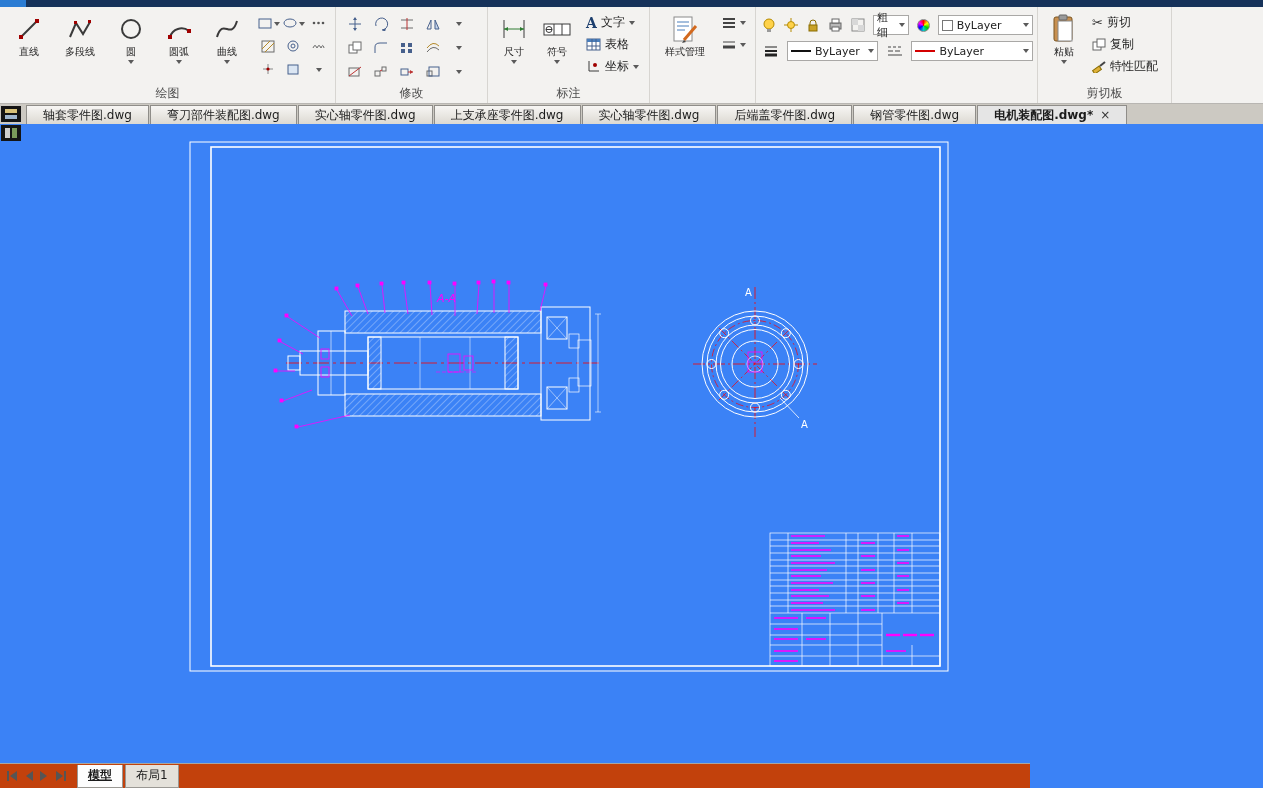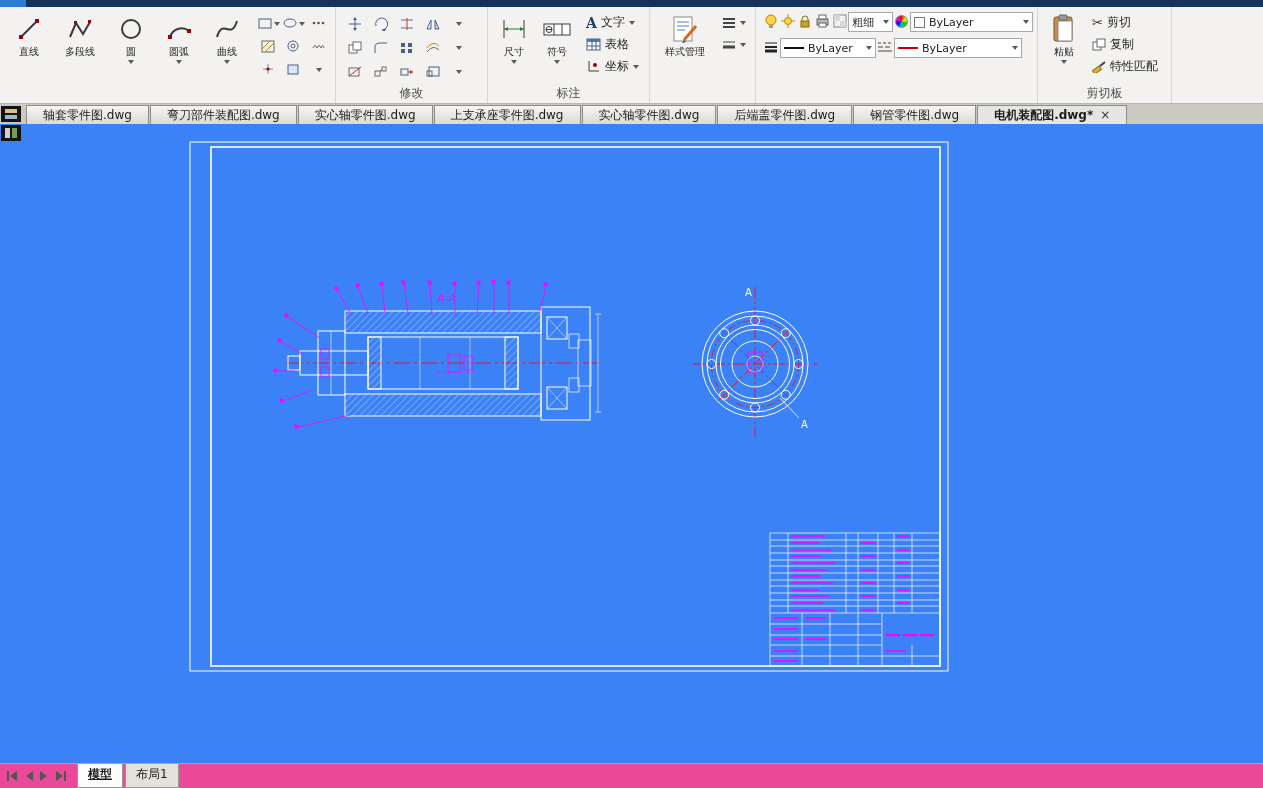--- a/index.html
+++ b/index.html
@@ -26,21 +26,21 @@
   .minigrid5 { display:grid; grid-template-columns:repeat(5,26px); grid-auto-rows:24px; }
   .mini { display:flex; align-items:center; justify-content:center; gap:1px; }
   .rowcol { display:flex; flex-direction:column; gap:1px; margin-left:6px; }
   .rowbtn { display:flex; align-items:center; gap:4px; height:21px; font-size:12px; color:#1f1f1f; white-space:nowrap; }
   .combo { height:20px; border:1px solid #a9a8a6; background:#fff; display:flex;
     align-items:center; font-size:11px; color:#222; padding:0 3px; gap:4px; }
   .combo .dd { margin-left:auto; }
   .swatch { width:11px; height:11px; border:1px solid #777; background:#fff; }
   .hline { width:20px; height:2px; background:#111; }
   .hline.red { background:#d40000; }
-  .proprow { display:flex; align-items:flex-start; gap:0; height:26px; }
+  .proprow { display:flex; align-items:center; gap:8px; height:26px; }
   .picbtn { width:18px; height:18px; display:flex; align-items:center; justify-content:center; }
   .colorwheel { width:13px; height:13px; border-radius:50%;
     background:conic-gradient(#f00,#ff0,#0c0,#0cc,#00f,#f0f,#f00); border:1px solid #888; }
   .aglyph { font-weight:bold; font-size:14px; color:#1d3f6e; font-family:"DejaVu Serif","Liberation Serif",serif; }
   .scis { font-size:13px; color:#333; }
 
   
   .tabbar { position:absolute; top:104px; left:0; width:1263px; height:20px;
     background:#ccc9c2; display:flex; align-items:flex-end; padding-left:26px; }
   .tab-corner { position:absolute; left:0; top:104px; width:24px; height:20px; background:#181818; }
@@ -51,22 +51,22 @@
   .dtab .close { margin-left:7px; font-size:12px; color:#333; font-weight:normal; }
 
   
   .canvas { position:absolute; top:124px; left:0; width:1263px; height:707px; background:#3b82f6; }
   .side-tools { position:absolute; top:106px; left:1px; width:22px; display:flex;
     flex-direction:column; gap:3px; z-index:6; }
   .side-tools .stbtn { width:20px; height:16px; background:#141414; display:flex;
     align-items:center; justify-content:center; }
 
   
-  .statusbar { position:absolute; bottom:0; left:0; width:1263px; height:25px; background:#ec4899;
-    border-top:1px solid #a8a6a2; display:flex; padding-left:6px; font-size:12px; }
+  .statusbar { position:absolute; bottom:0; left:0; width:1030px; height:25px; background:#c2410c;
+    border-top:1px solid #a8a6a2; display:flex; align-items:center; padding-left:6px; font-size:12px; }
   .nav { display:flex; align-items:center; gap:5px; margin-right:10px; }
   .nav svg { display:block; }
   .sheet-tab { padding:2px 10px 3px; border:1px solid #9a9893; border-top:none;
     background:#e4e1da; margin-right:2px; color:#1c1c1c; }
   .sheet-tab.active { background:#fdfdfd; font-weight:bold; text-decoration:underline; }
 </style>
 </head>
 <body>
 
 <div class="titlebar">
@@ -174,20 +174,21 @@
         <div class="mini">
             <svg width="15" height="13">
               <rect x="2" y="2" width="10" height="9" stroke="#47608c" fill="#dbe6f3"></rect>
             </svg>
           </div>
         <div class="mini">
             <span class="dd"></span>
           </div>
       </div>
     </div>
+    <div class="panel-label">绘图</div>
   </div>
 
   <div class="panel" style="width:152px">
     <div class="minigrid5">
       <div class="mini">
           <svg width="16" height="14">
             <line x1="8" y1="1" x2="8" y2="13" stroke="#47608c"></line>
             <line x1="2" y1="7" x2="14" y2="7" stroke="#47608c"></line>
             <path d="M8,0 l2,3 h-4 z" fill="#47608c"></path>
             <path d="M8,14 l2,-3 h-4 z" fill="#47608c"></path>

